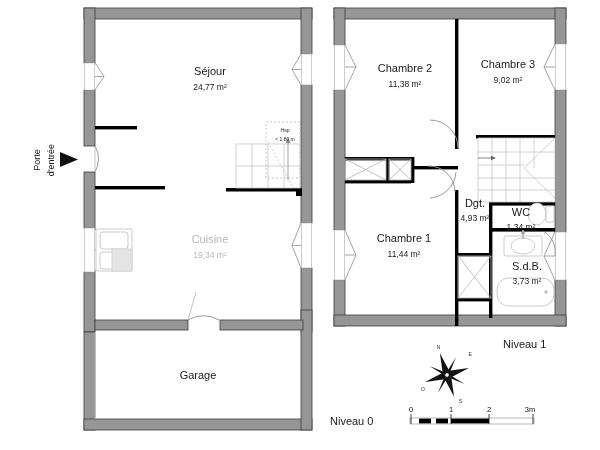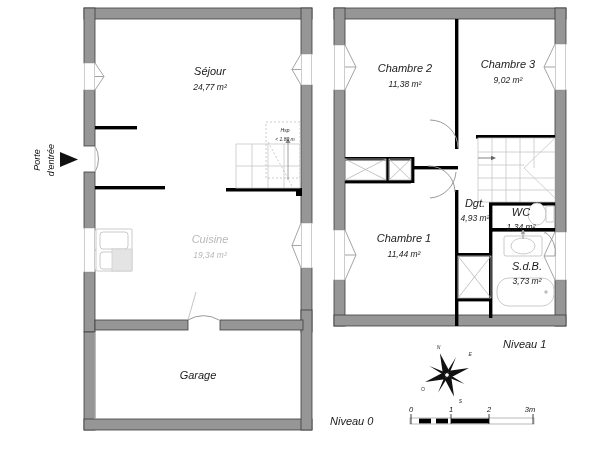--- a/index.html
+++ b/index.html
@@ -1,18 +1,18 @@
 <!DOCTYPE html>
 <html><head>
 <meta charset="utf-8">
 <style>
   html,body{margin:0;padding:0;background:#ffffff;}
   body{width:600px;height:450px;overflow:hidden;
        font-family:"Liberation Sans","DejaVu Sans",sans-serif;color:#1a1a1a;}
-  #plan-root{position:relative;width:600px;height:450px;font-style:italic;}
+  #plan-root{position:relative;width:600px;height:450px;}
   svg{display:block;}
   .room-name{font-size:11px;fill:#1a1a1a;text-anchor:middle;}
   .room-area{font-size:8.5px;fill:#1a1a1a;text-anchor:middle;}
   .room-name.faded{fill:#b9b9b9;}
   .room-area.faded{fill:#b9b9b9;}
   .level-label{font-size:11px;fill:#1a1a1a;text-anchor:start;}
   .tiny-label{font-size:5px;fill:#1a1a1a;text-anchor:middle;}
   .scale-num{font-size:7.5px;fill:#111;text-anchor:middle;}
   .compass-letter{font-size:5px;fill:#333;text-anchor:middle;}
   .entry-label{font-size:9px;fill:#111;text-anchor:middle;}

